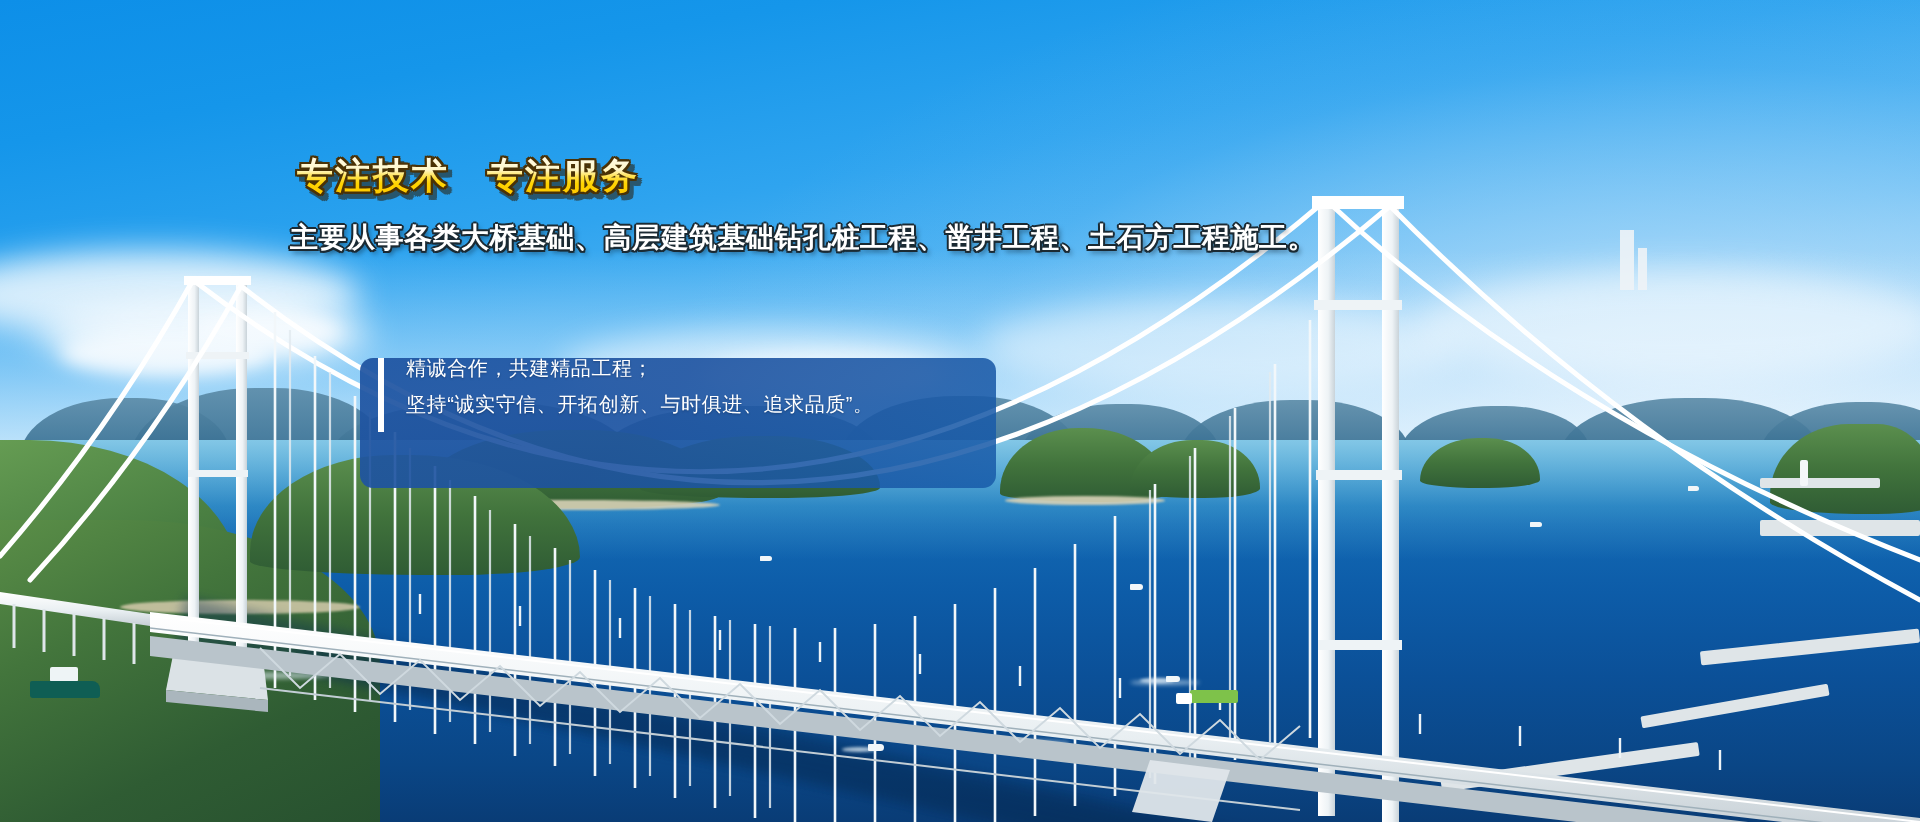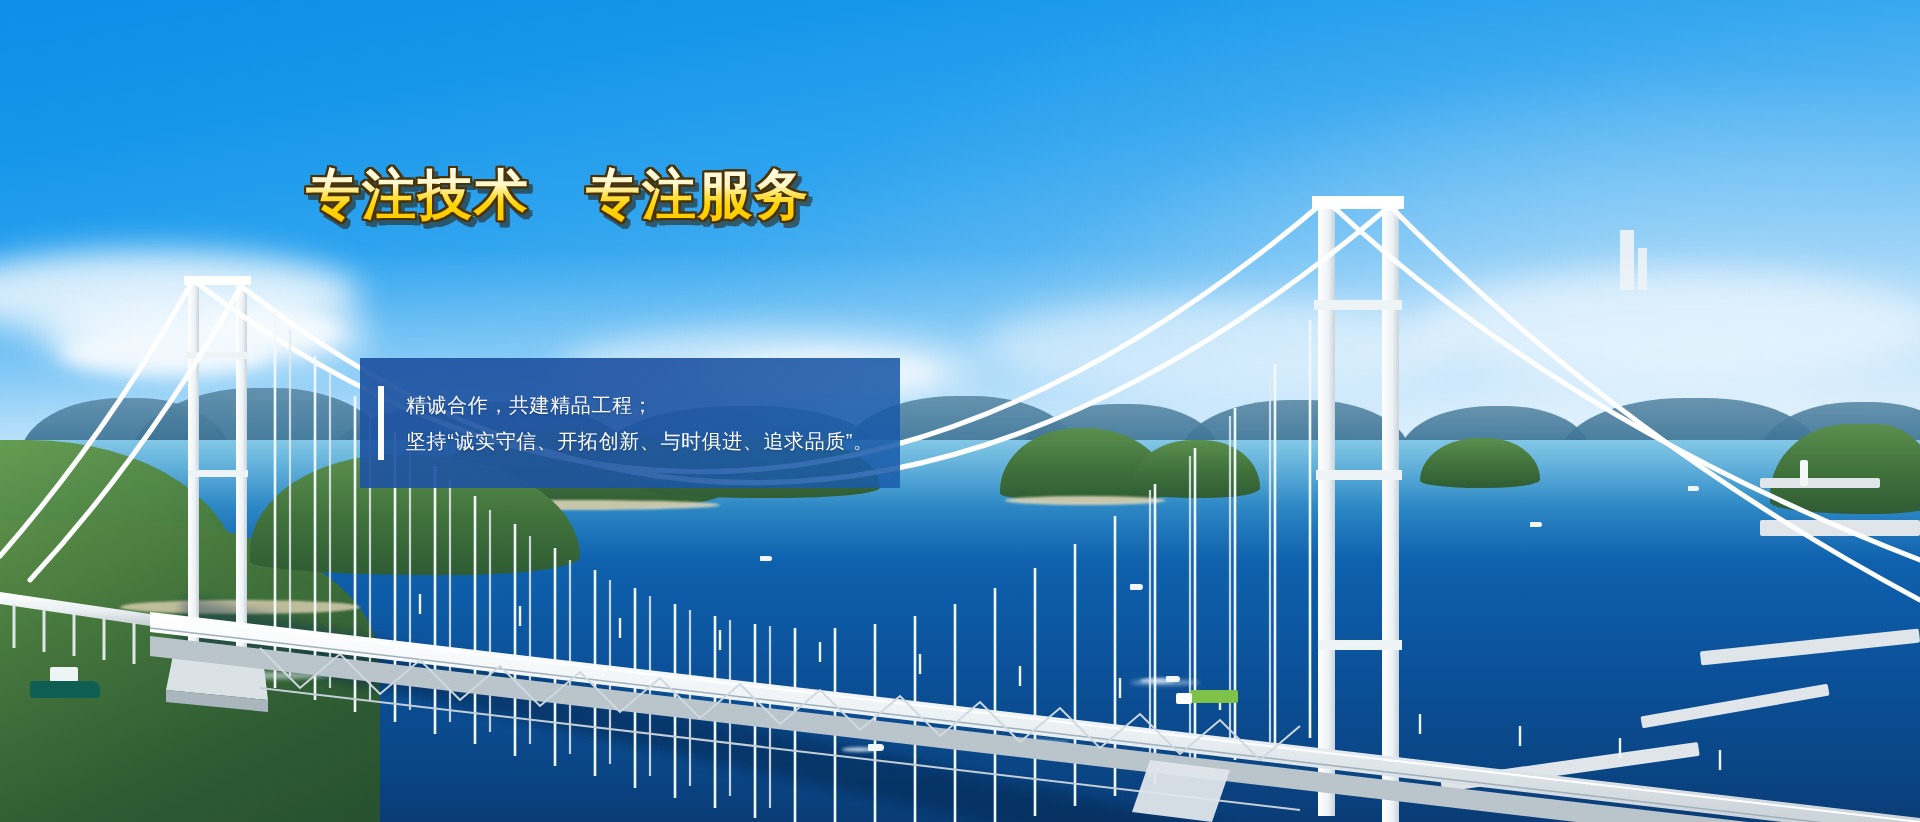--- a/index.html
+++ b/index.html
@@ -82,22 +82,22 @@
   }
 
   
   .bridge-layer{position:absolute;left:0;top:0;width:1920px;height:822px;}
 
   
   .copy{
     position:absolute;left:290px;top:150px;width:1260px;
   }
   .headline{
-    margin:16px;
-    font-size:54px;
+    margin:7px;
+    font-size:36px;
     font-weight:bold;
     line-height:1.06;
     letter-spacing:2px;
     white-space:pre;
     color:#ffe200;
     background:linear-gradient(to bottom,#fffbe8 0%,#fff7c8 34%,#ffe14a 52%,#ffd400 70%,#ffc800 100%);
     -webkit-background-clip:text;
     background-clip:text;
     -webkit-text-fill-color:transparent;
     filter:
@@ -114,23 +114,23 @@
     white-space:nowrap;
     text-shadow:
       2px 0 0 #1b2a33, -2px 0 0 #1b2a33, 0 2px 0 #1b2a33, 0 -2px 0 #1b2a33,
       1.5px 1.5px 0 #1b2a33, -1.5px 1.5px 0 #1b2a33, 1.5px -1.5px 0 #1b2a33, -1.5px -1.5px 0 #1b2a33,
       3px 4px 5px rgba(10,25,40,0.55);
   }
 
   
   .panel{
     position:absolute;
-    left:360px;top:358px;width:540px;height:130px;
+    left:360px;top:358px;width:636px;height:130px;
     background:linear-gradient(135deg, rgba(31,84,161,0.93) 0%, rgba(29,82,160,0.90) 45%, rgba(24,92,170,0.86) 100%);
-    display:flex;align-items:center;
+    display:flex;border-radius:13px;
   }
   .panel-bar{
     width:6px;height:74px;background:#ffffff;margin-left:18px;flex:0 0 auto;
   }
   .panel-text{
     margin-left:22px;color:#ffffff;
   }
   .panel-line{
     font-size:20px;line-height:1.0;letter-spacing:.6px;white-space:nowrap;
     text-shadow:0 1px 2px rgba(0,20,50,.35);
@@ -372,20 +372,21 @@
     </g>
 
     <rect x="1190" y="690" width="48" height="13" rx="2" fill="#7ec24a"></rect>
     <rect x="1176" y="693" width="16" height="11" rx="2" fill="#ffffff"></rect>
 
     <path d="M1150,760 L1230,770 L1212,822 L1132,812 Z" fill="#dfe6ea" opacity=".95"></path>
   </svg>
 
   <div class="copy">
     <h1 class="headline">专注技术　专注服务</h1>
+    <p class="subhead">主要从事各类大桥基础、高层建筑基础钻孔桩工程、凿井工程、土石方工程施工。</p>
   </div>
 
   <div class="panel">
     <div class="panel-bar"></div>
     <div class="panel-text">
       <div class="panel-line">精诚合作，共建精品工程；</div>
       <div class="panel-line">坚持“诚实守信、开拓创新、与时俱进、追求品质”。</div>
     </div>
   </div>
 

